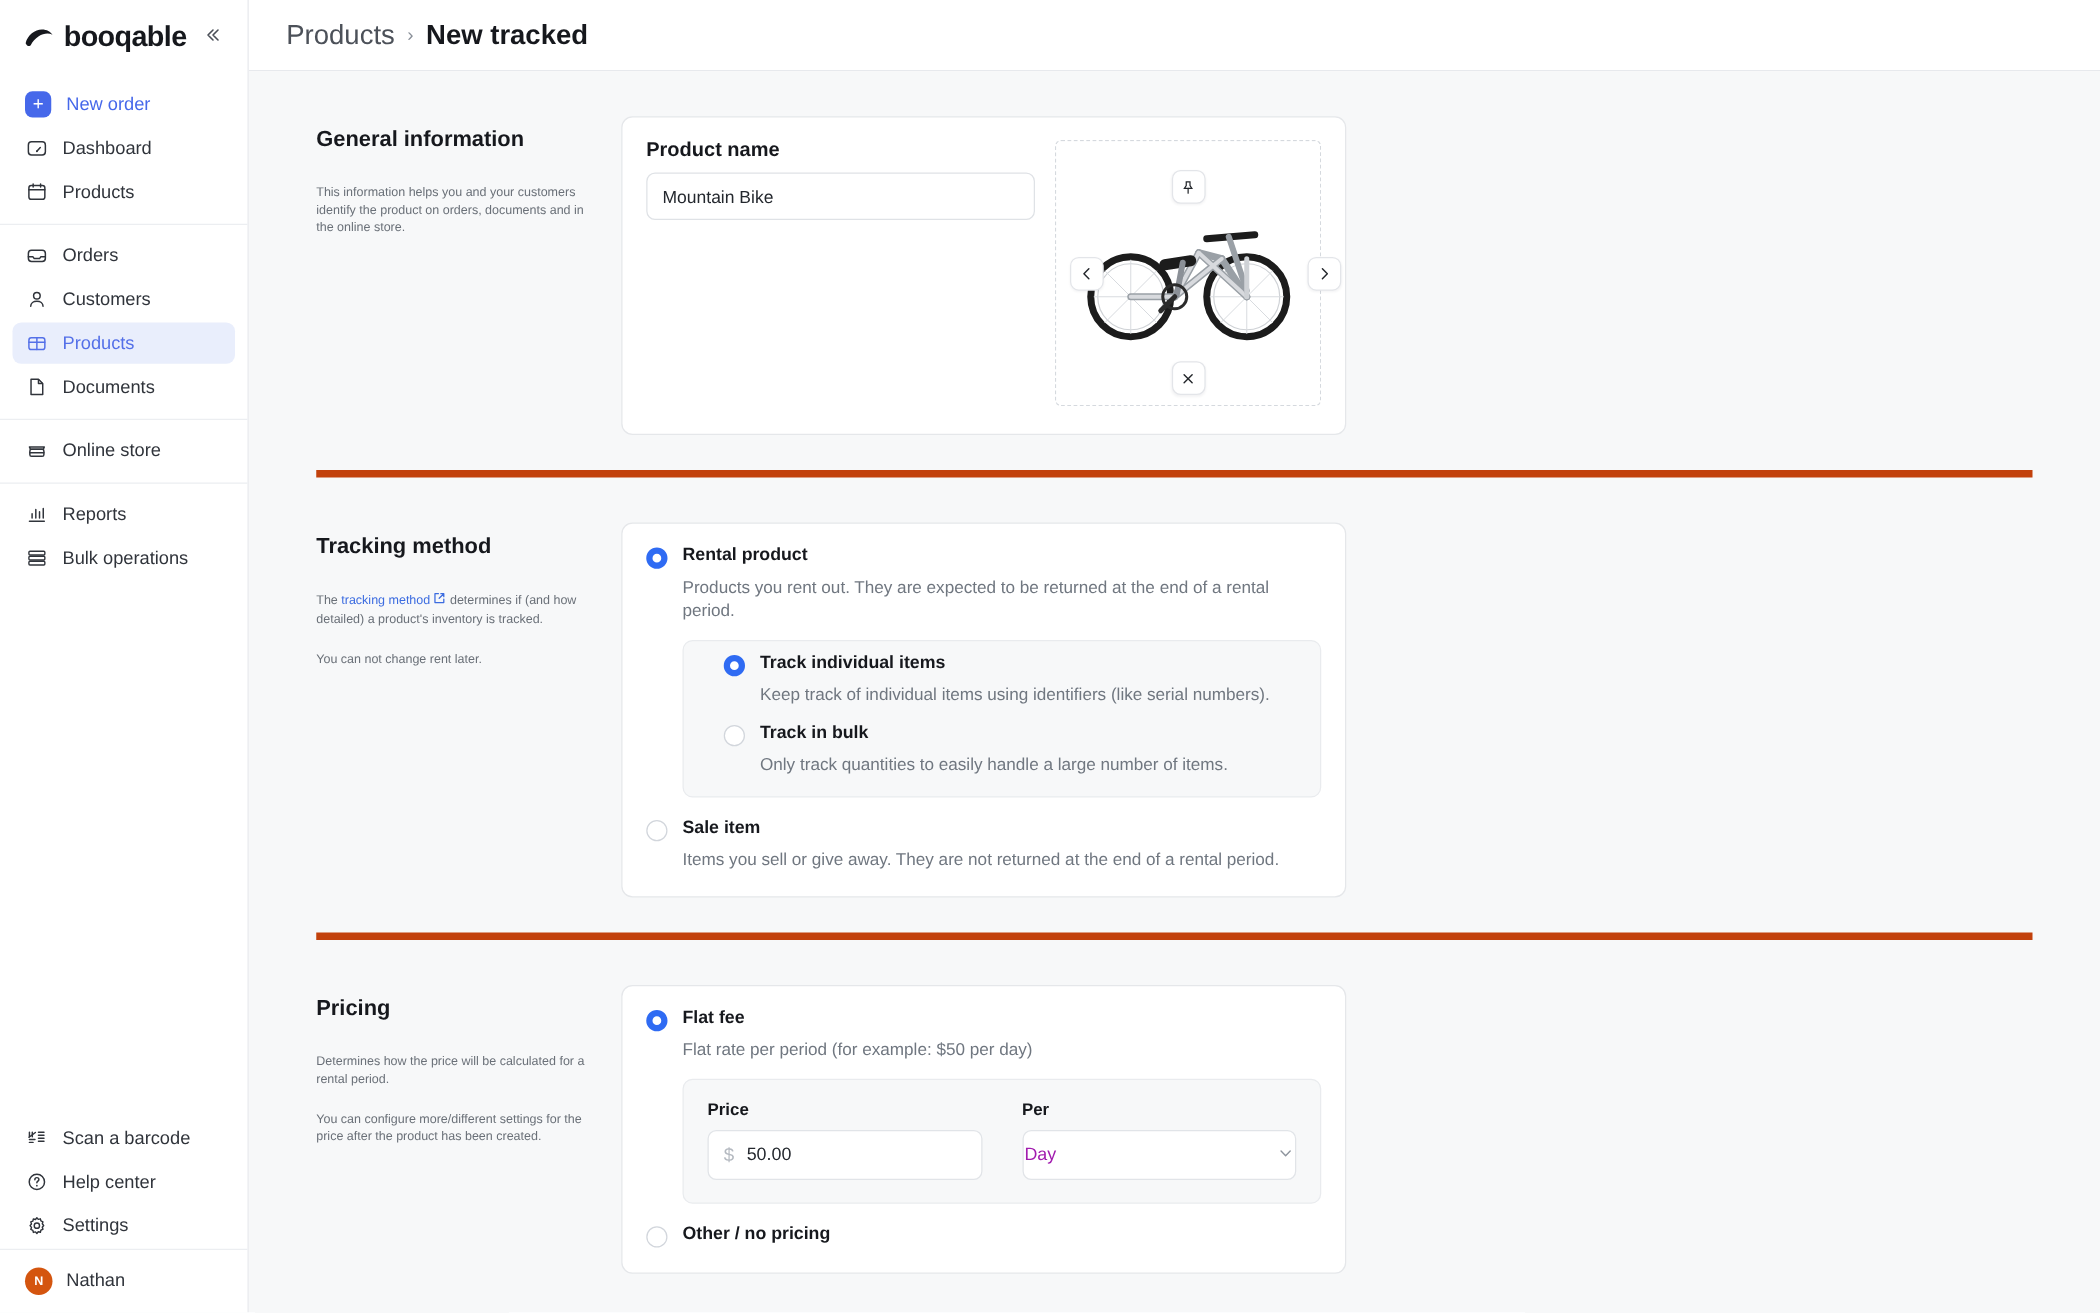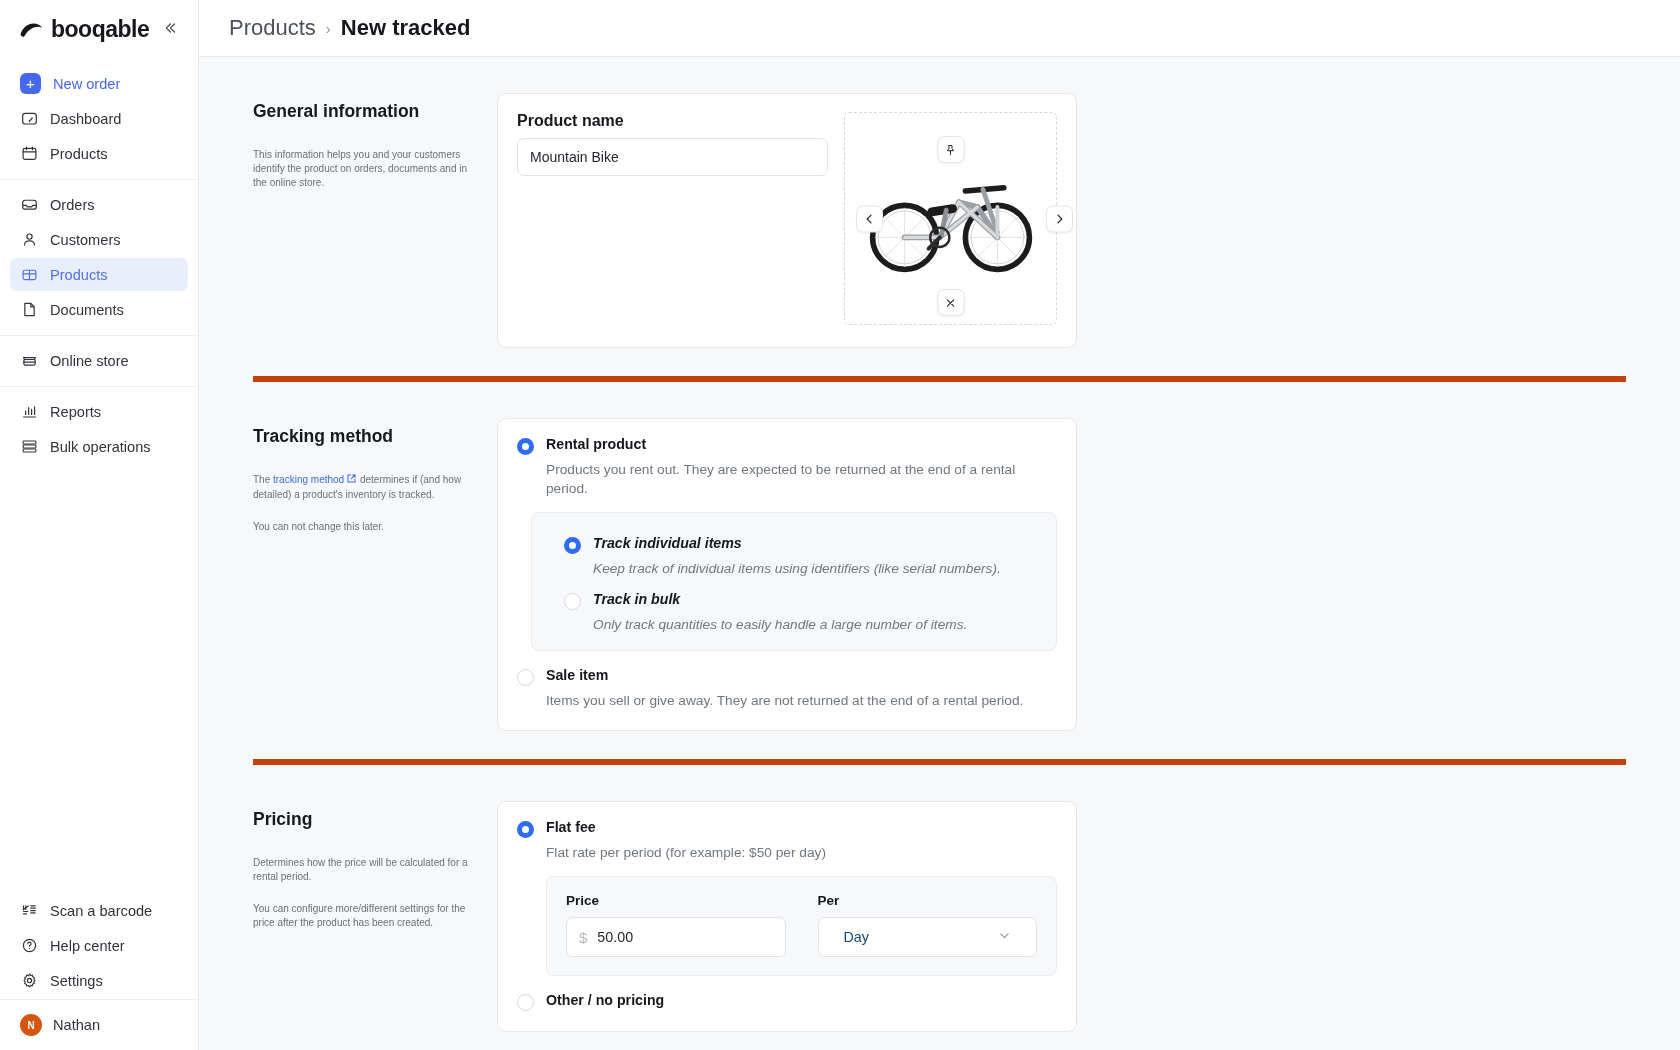--- a/index.html
+++ b/index.html
@@ -142,24 +142,23 @@
   .radio.on {
     border: 5px solid #2f6bf3; background: #fff;
   }
   .opt-label { font-size: 14.2px; font-weight: 700; color: #16181d; cursor: pointer; text-align: right; }
   .opt-desc { font-size: 13.7px; color: #707780; margin-top: 5px; line-height: 1.4; }
   .opt-block { margin-bottom: 14px; }
   .opt-block:last-child { margin-bottom: 0; }
   .opt-body { padding-left: 29px; }
 
   .subpanel {
-    margin: 14px 0 0 14px; background: #f7f8f9;
+    margin: 14px 0 0 29px; background: #f7f8f9;
     border: 1px solid #e9ebee; border-radius: 8px;
-    padding: 22px 19px 16px 32px;
-    font-style: italic;
+    padding: 9px 19px 16px 32px;
   }
   .subpanel .opt-block { margin-bottom: 12px; }
   .subpanel .opt-block:last-child { margin-bottom: 0; }
 
   .price-panel {
     margin: 14px 0 0 29px; background: #f7f8f9;
     border: 1px solid #e9ebee; border-radius: 8px;
     padding: 16px 19px 18px 19px;
     display: flex; gap: 32px;
   }
@@ -172,22 +171,22 @@
   }
   .money-input .cur { color: #b4b9c0; font-size: 15px; }
   .money-input input {
     border: none; outline: none; font-size: 14.3px; color: #24282e;
     width: 100%; background: transparent;
     font-family: "Liberation Sans", sans-serif;
   }
   .select-box {
     height: 40px; background: #fff; border: 1px solid #e1e4e8;
     border-radius: 7px; display: flex; align-items: center;
-    justify-content: space-between; padding: 0 25px; cursor: pointer;
-    font-size: 14.3px; color: #0c4a6e;
+    justify-content: space-between; padding: 0 1px; cursor: pointer;
+    font-size: 14.3px; color: #a21caf;
   }
   .chev { color: #8d949d; }
 </style>
 </head>
 <body>
 
 <div class="app">
 
   <aside class="sidebar">
 
@@ -436,21 +435,21 @@
 
       <section class="section divided" style="margin-top:28px;">
         <div class="sec-left">
           <div class="sec-title">Tracking method</div>
           <p class="sec-desc">
             <span>The </span><a href="#">tracking method</a><span class="ext-ico"><svg width="11" height="11" viewBox="0 0 14 14" fill="none" stroke="#3c6ce0" stroke-width="1.3" stroke-linecap="round" stroke-linejoin="round">
                   <path d="M6 2.5H2.5v9h9V8"></path>
                   <path d="M8.5 2.5h3v3M11.5 2.5L6.8 7.2"></path>
                 </svg></span><span> determines if (and how detailed) a product's inventory is tracked.</span>
           </p>
-          <p class="sec-desc">You can not change this later.</p>
+          <p class="sec-desc">You can not change rent later.</p>
         </div>
 
         <div class="card options">
 
           <div class="opt-block">
             <div class="opt-row">
               <span class="radio on"></span>
               <span class="opt-label">Rental product</span>
             </div>
             <div class="opt-body">

